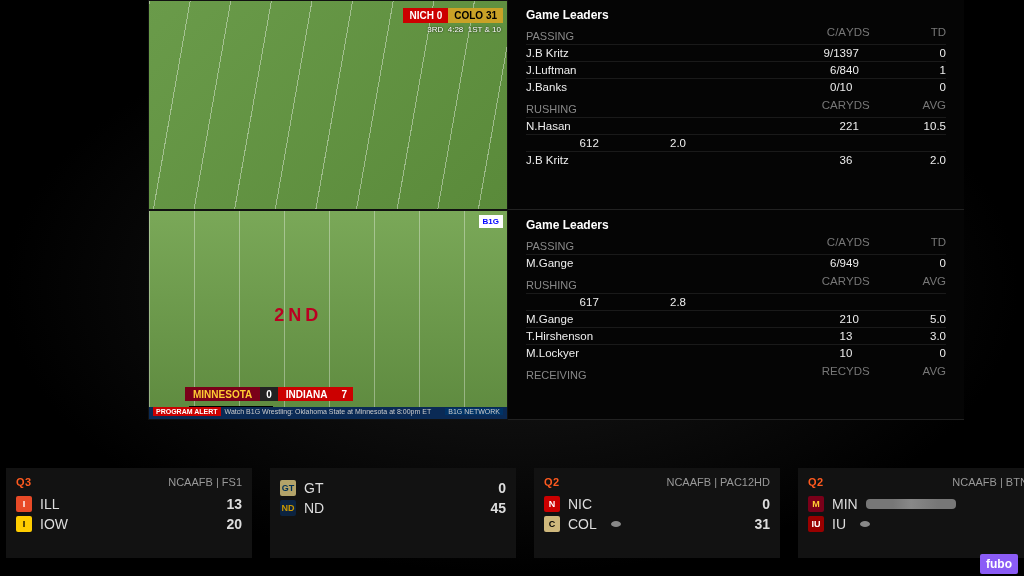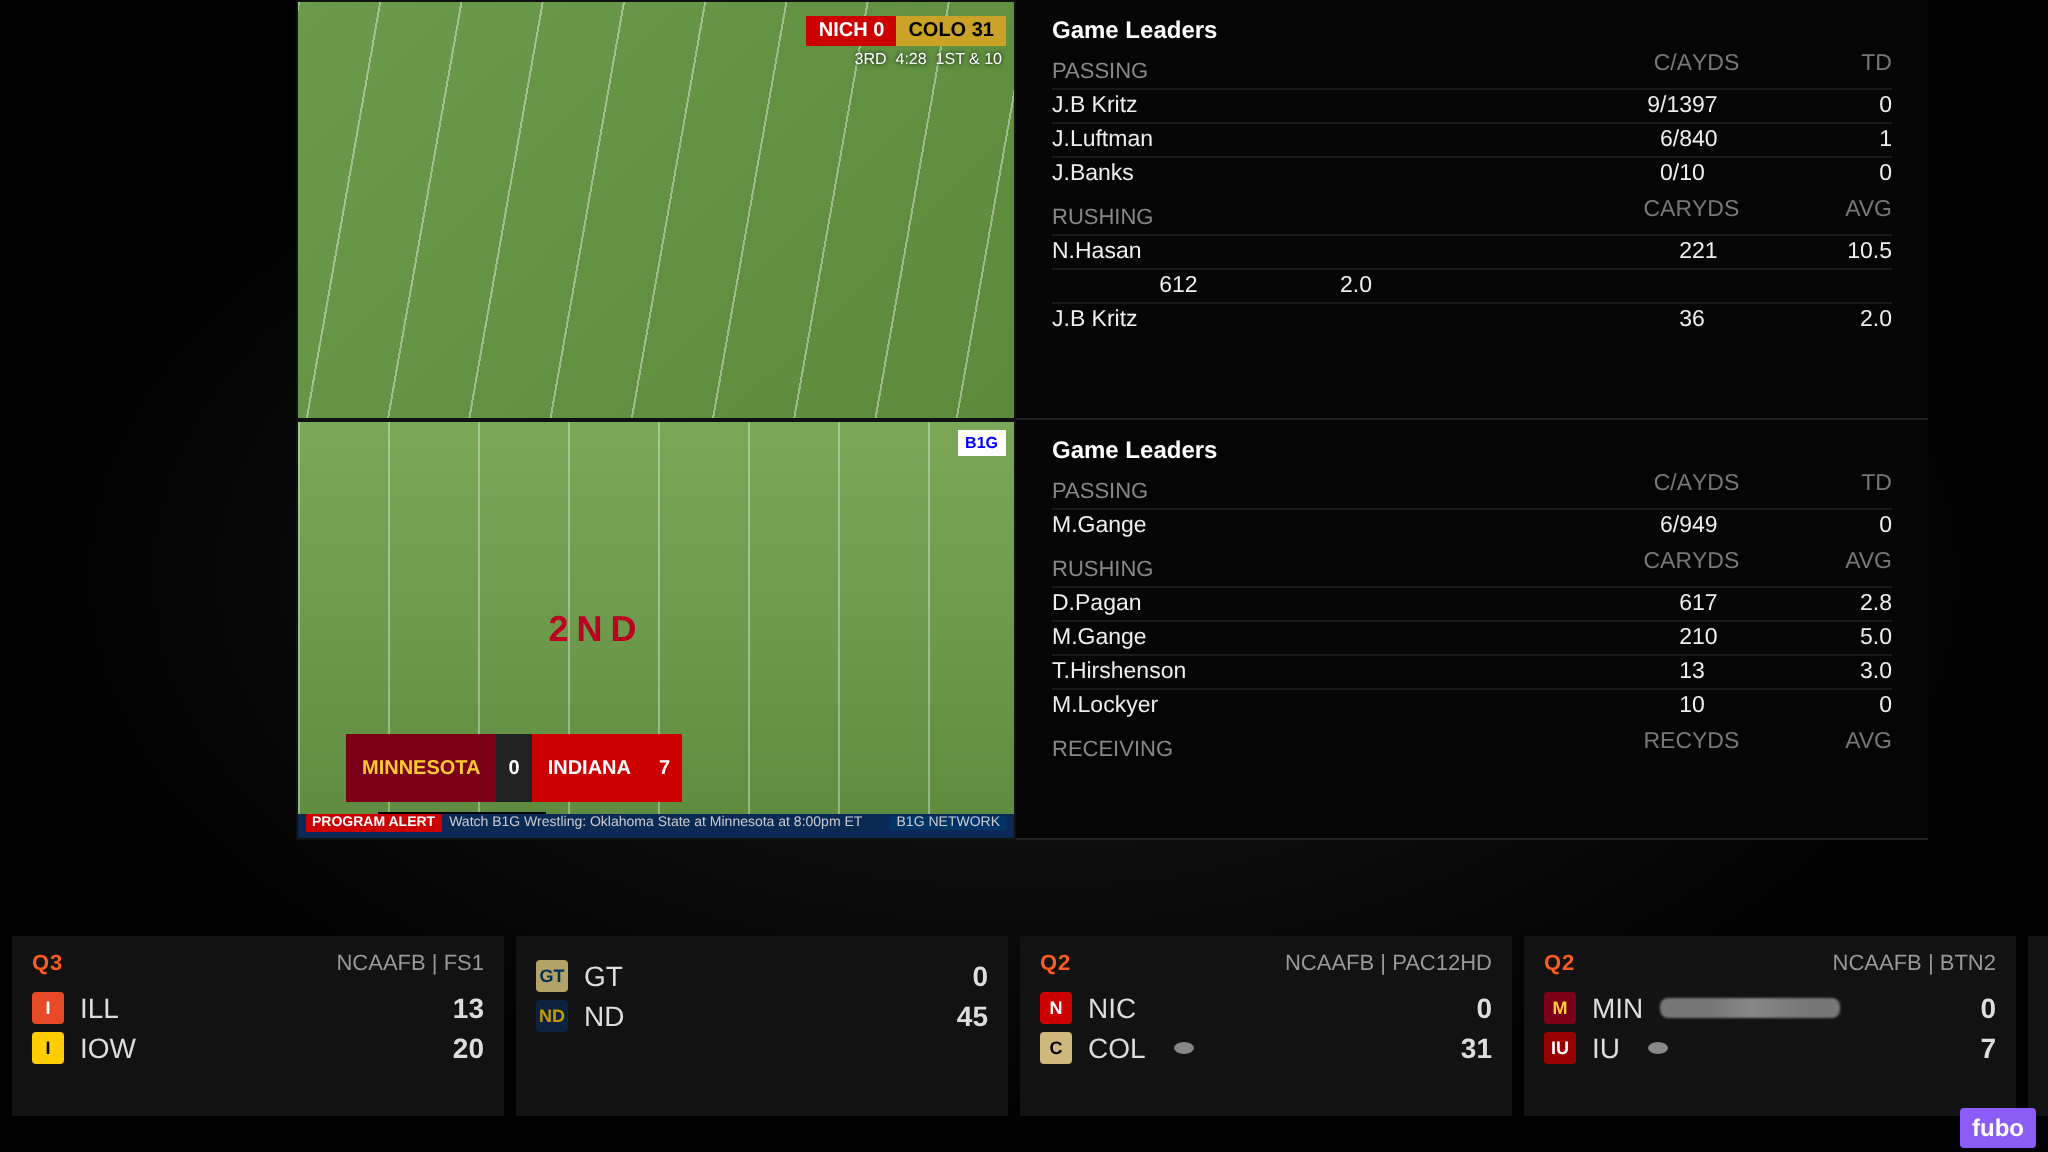--- a/index.html
+++ b/index.html
@@ -34,21 +34,21 @@
   .field-bot {
     background: linear-gradient(180deg, #7aa858 0%, #5e8a3f 100%);
     position: relative;
   }
   .field-bot::before {
     content: ""; position: absolute; inset: 0;
     background: repeating-linear-gradient(90deg, rgba(255,255,255,0.35) 0 1px, transparent 1px 45px);
   }
   .field-bot .marker { position: absolute; top: 50%; left: 35%; color: #b02; font-weight: bold; font-size: 18px; letter-spacing: 4px; transform: translateY(-50%); }
   .lower-scorebug {
-    position: absolute; bottom: 18px; left: 24px; height: 34px; display: flex; font-size: 10px; font-weight: bold; align-items: stretch; justify-content: space-between;
+    position: absolute; bottom: 18px; left: 36px; height: 14px; display: flex; font-size: 10px; font-weight: bold; align-items: stretch; justify-content: space-between;
   }
   .lsb-min { background: #7a0019; color:#ffcc33; padding: 3px 8px; display:flex; align-items:center;}
   .lsb-score { background: #222; padding: 3px 6px; display:flex; align-items:center;}
   .lsb-ind { background: #c00; padding: 3px 8px; display:flex; align-items:center;}
   .lsb-info { position: absolute; bottom: 2px; left: 40px; font-size: 7px; background:#000; padding:2px 4px; }
   .big10 { position: absolute; top:4px; right:4px; background:#fff; color:#00f; font-size:8px; font-weight:bold; padding:2px 4px; }
   .ticker { position:absolute; bottom:0; left:0; right:0; height:12px; background:#0a2a55; font-size:7px; padding:1px 4px; white-space:nowrap; overflow:hidden; color:#ccc;}
   .ticker-label { background:#c00; color:#fff; padding:1px 3px; margin-right:4px; font-weight:bold; }
 
   .stats-title { font-weight: 600; font-size: 12px; margin-bottom: 2px; }
@@ -56,21 +56,21 @@
   .stat-head, .stat-row { display: flex; font-size: 11.5px; padding: 2px 0; }
   .stat-head { color: #777; border-bottom: none; }
   .stat-row { border-top: 1px solid #1a1a1a; color: #eee; }
   .col-name { flex: 1; }
   .col-a { width: 60px; text-align: right; }
   .col-b { width: 50px; text-align: left; }
   .col-c { width: 50px; text-align: right; }
   .sec-label { color:#888; font-size:11px; margin-top:4px; }
 
   
-  .strip { position: absolute; bottom: 18px; left: 0; right: 0; height: 90px; display: flex; padding: 0 6px; gap: 6px; overflow:hidden;}
+  .strip { position: absolute; bottom: 18px; left: 0; right: 0; height: 90px; display: flex; padding: 0 6px; gap: 18px; overflow:hidden;}
   .card { background: #121212; flex: 0 0 246px; padding: 8px 10px 10px 10px; position: relative; }
   .card-head { display: flex; justify-content: space-between; font-size: 11px; margin-bottom: 8px; }
   .quarter { color: #ff5a1f; font-weight: 600; letter-spacing: 0.5px;}
   .league { color: #999; }
   .teamline { display: flex; align-items: center; justify-content: space-between; font-size: 14px; margin: 4px 0; color:#ddd;}
   .tn { display:flex; align-items:center; gap:8px;}
   .logo { width:16px; height:16px; display:inline-flex; align-items:center; justify-content:center; font-size:9px; font-weight:bold; border-radius:2px;}
   .score { font-weight: 600; }
   .poss { width:10px; height:6px; background:#888; border-radius:50%; display:inline-block; margin-left:6px;}
   .card.partial { flex: 0 0 60px; }
@@ -186,21 +186,20 @@
             </div>
         </div>
         <div class="stat-section">
           <div class="stat-head">
             <span class="col-name sec-label">RUSHING</span>
             <span class="col-a">CAR</span>
             <span class="col-b">YDS</span>
             <span class="col-c">AVG</span>
           </div>
           <div class="stat-row">
-              <span class="col-name">D.Pagan</span>
               <span class="col-a">6</span>
               <span class="col-b">17</span>
               <span class="col-c">2.8</span>
             </div>
           <div class="stat-row">
               <span class="col-name">M.Gange</span>
               <span class="col-a">2</span>
               <span class="col-b">10</span>
               <span class="col-c">5.0</span>
             </div>

